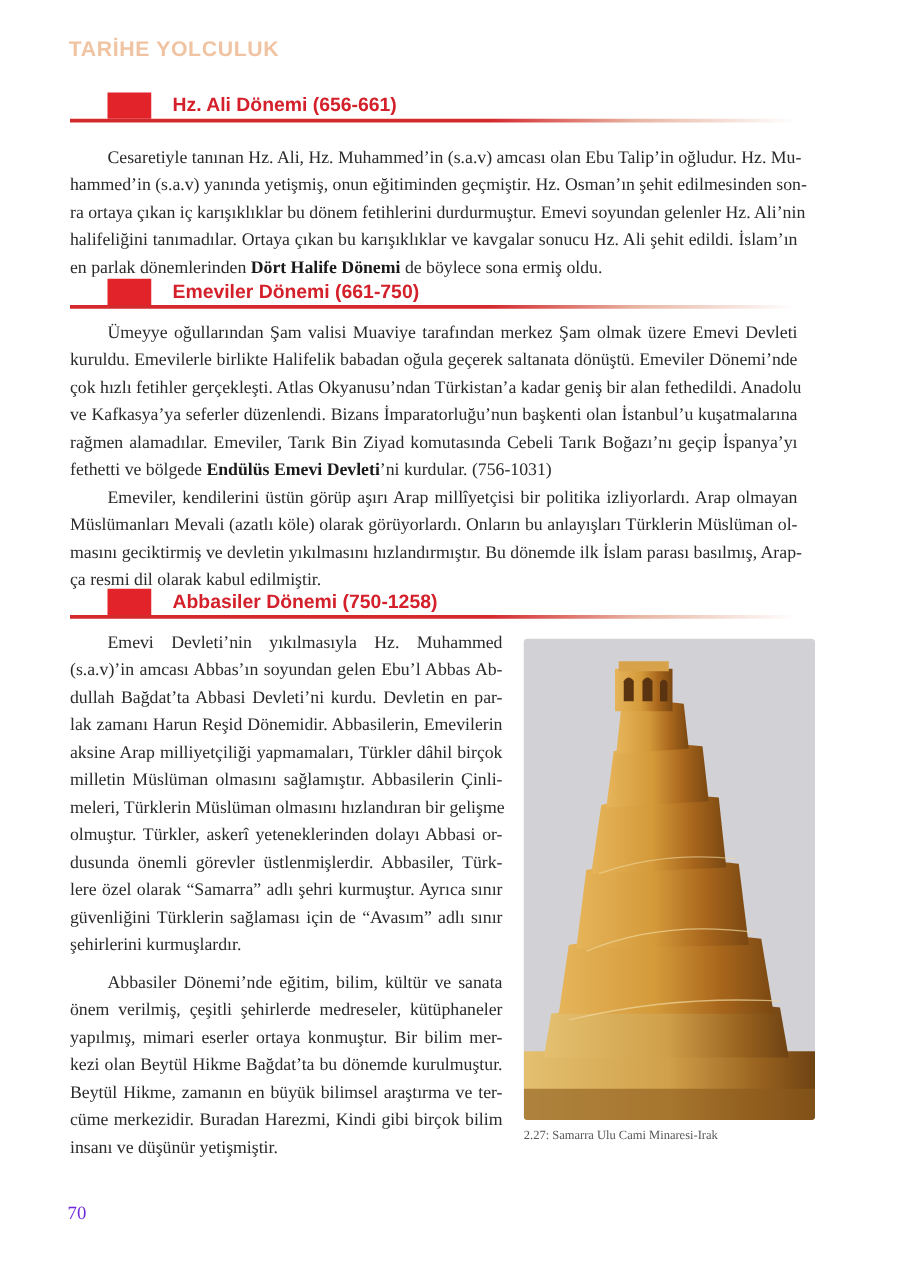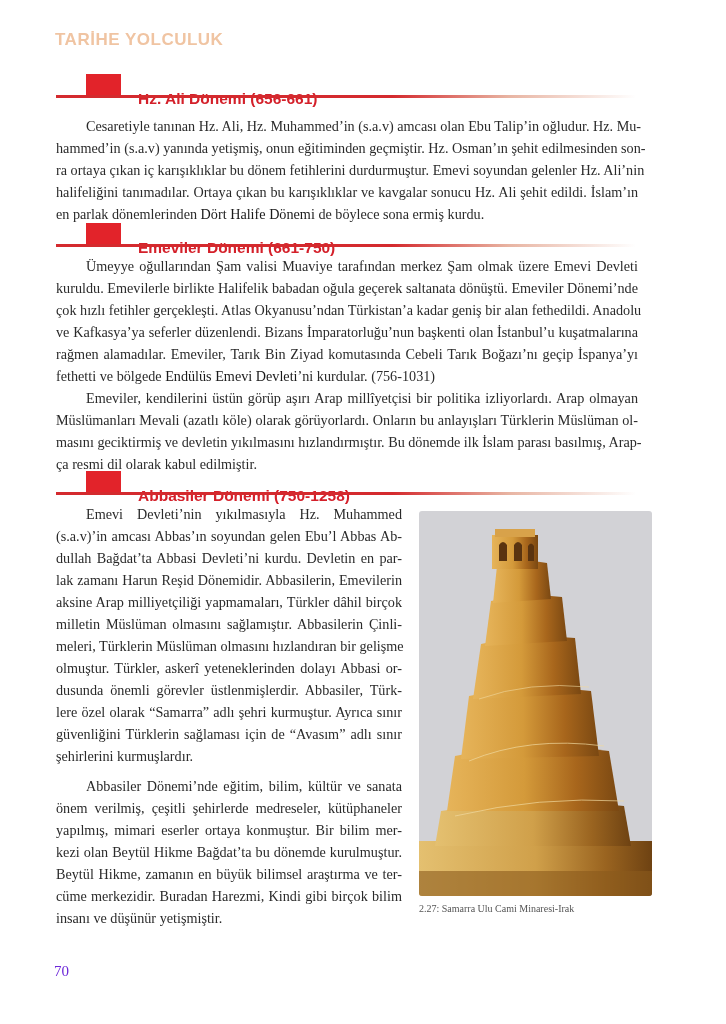--- a/index.html
+++ b/index.html
@@ -2,27 +2,27 @@
 <html><head>
 <meta charset="utf-8">
 <style>
   html, body { margin: 0; padding: 0; background: #ffffff; }
   body { width: 726px; height: 1024px; position: relative; overflow: hidden;
          font-family: "Liberation Serif", "DejaVu Serif", serif; color: #2a2a2a; }
   .running-head { position: absolute; left: 55px; top: 30px; font-family: "Liberation Sans", sans-serif;
          font-size: 17px; letter-spacing: 0.5px; color: #f0c4a2; font-weight: bold; }
   .section-head { position: absolute; left: 56px; width: 580px; height: 24px; }
   .section-head .block { position: absolute; left: 30px; top: 0; width: 35px; height: 21px; background: #e2232a; }
-  .section-head .title { position: absolute; left: 82px; top: 16px; font-family: "Liberation Sans", sans-serif;
+  .section-head .title { position: absolute; left: 82px; top: 2px; font-family: "Liberation Sans", sans-serif;
          font-weight: bold; font-size: 15.5px; color: #d4202a; white-space: nowrap; }
   .section-head .rule { position: absolute; left: 0; top: 21px; width: 580px; height: 3px;
          background: linear-gradient(to right, #d42a2e 0%, #d42a2e 58%, #e8b4a2 78%, rgba(255,255,255,0) 100%); }
   .para { position: absolute; font-size: 14.2px; line-height: 22px; text-align: justify; margin: 0; }
   .para .ind { display: inline-block; width: 30px; }
-  .para b { font-weight: normal; color: #1a1a1a; }
+  .para b { font-weight: bold; color: #1a1a1a; }
   .para .line { display: block; text-align: justify; text-align-last: justify; white-space: nowrap; }
   .para .line.last { text-align-last: left; }
   .photo { position: absolute; left: 419px; top: 511px; width: 233px; height: 385px; border-radius: 3px;
          background: #d2d2d6; overflow: hidden; }
   .caption { position: absolute; left: 419px; top: 903px; font-size: 10px; color: #555; }
   .page-number { position: absolute; left: 54px; top: 963px; font-size: 15px; color: #6d28d9; }
 </style>
 </head>
 <body>
 
@@ -31,21 +31,21 @@
 <div class="section-head" style="top:74px">
   <div class="block"></div>
   <div class="title">Hz. Ali Dönemi (656-661)</div>
   <div class="rule"></div>
 </div>
 <div class="para" style="left:56px; top:115px; width:582px;">
   <span class="line"><span class="ind"></span><span>Cesaretiyle tanınan Hz. Ali, Hz. Muhammed’in (s.a.v) amcası olan Ebu Talip’in oğludur. Hz. Mu-</span></span>
   <span class="line">hammed’in (s.a.v) yanında yetişmiş, onun eğitiminden geçmiştir. Hz. Osman’ın şehit edilmesinden son-</span>
   <span class="line">ra ortaya çıkan iç karışıklıklar bu dönem fetihlerini durdurmuştur. Emevi soyundan gelenler Hz. Ali’nin</span>
   <span class="line">halifeliğini tanımadılar. Ortaya çıkan bu karışıklıklar ve kavgalar sonucu Hz. Ali şehit edildi. İslam’ın</span>
-  <span class="line last"><span>en parlak dönemlerinden </span><b>Dört Halife Dönemi</b><span> de böylece sona ermiş kurdu.</span></span>
+  <span class="line last"><span>en parlak dönemlerinden </span><b>Dört Halife Dönemi</b><span> de böylece sona ermiş oldu.</span></span>
 </div>
 
 <div class="section-head" style="top:223px">
   <div class="block"></div>
   <div class="title">Emeviler Dönemi (661-750)</div>
   <div class="rule"></div>
 </div>
 <div class="para" style="left:56px; top:255px; width:582px;">
   <span class="line"><span class="ind"></span><span>Ümeyye oğullarından Şam valisi Muaviye tarafından merkez Şam olmak üzere Emevi Devleti</span></span>
   <span class="line">kuruldu. Emevilerle birlikte Halifelik babadan oğula geçerek saltanata dönüştü. Emeviler Dönemi’nde</span>

